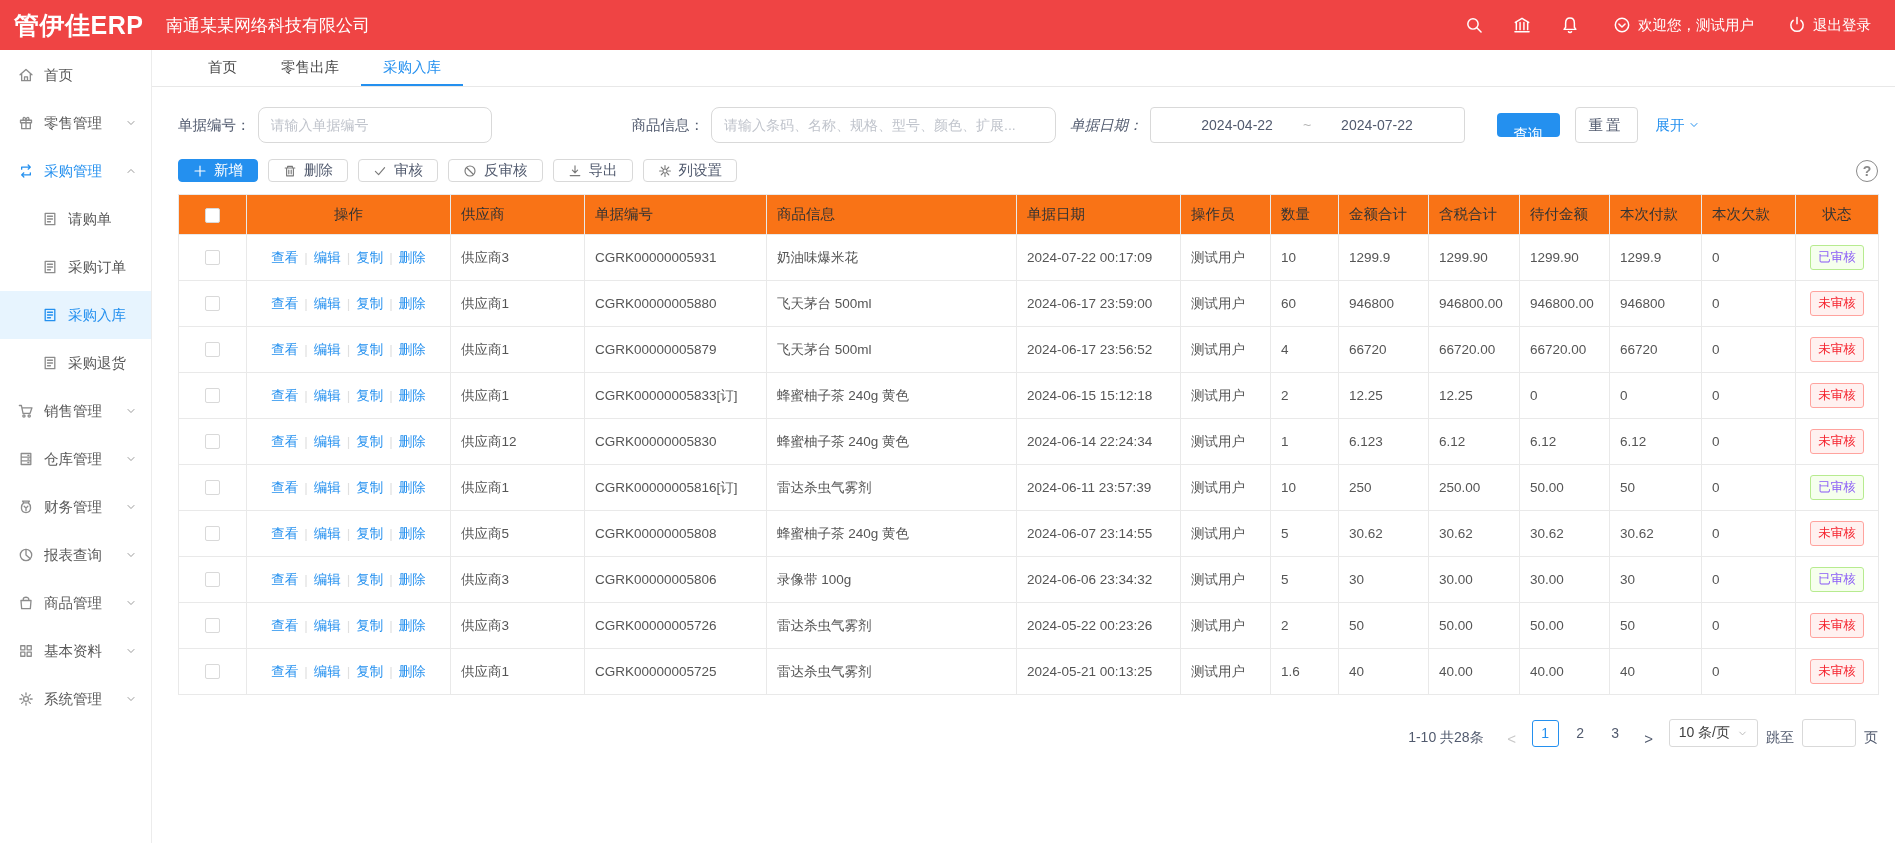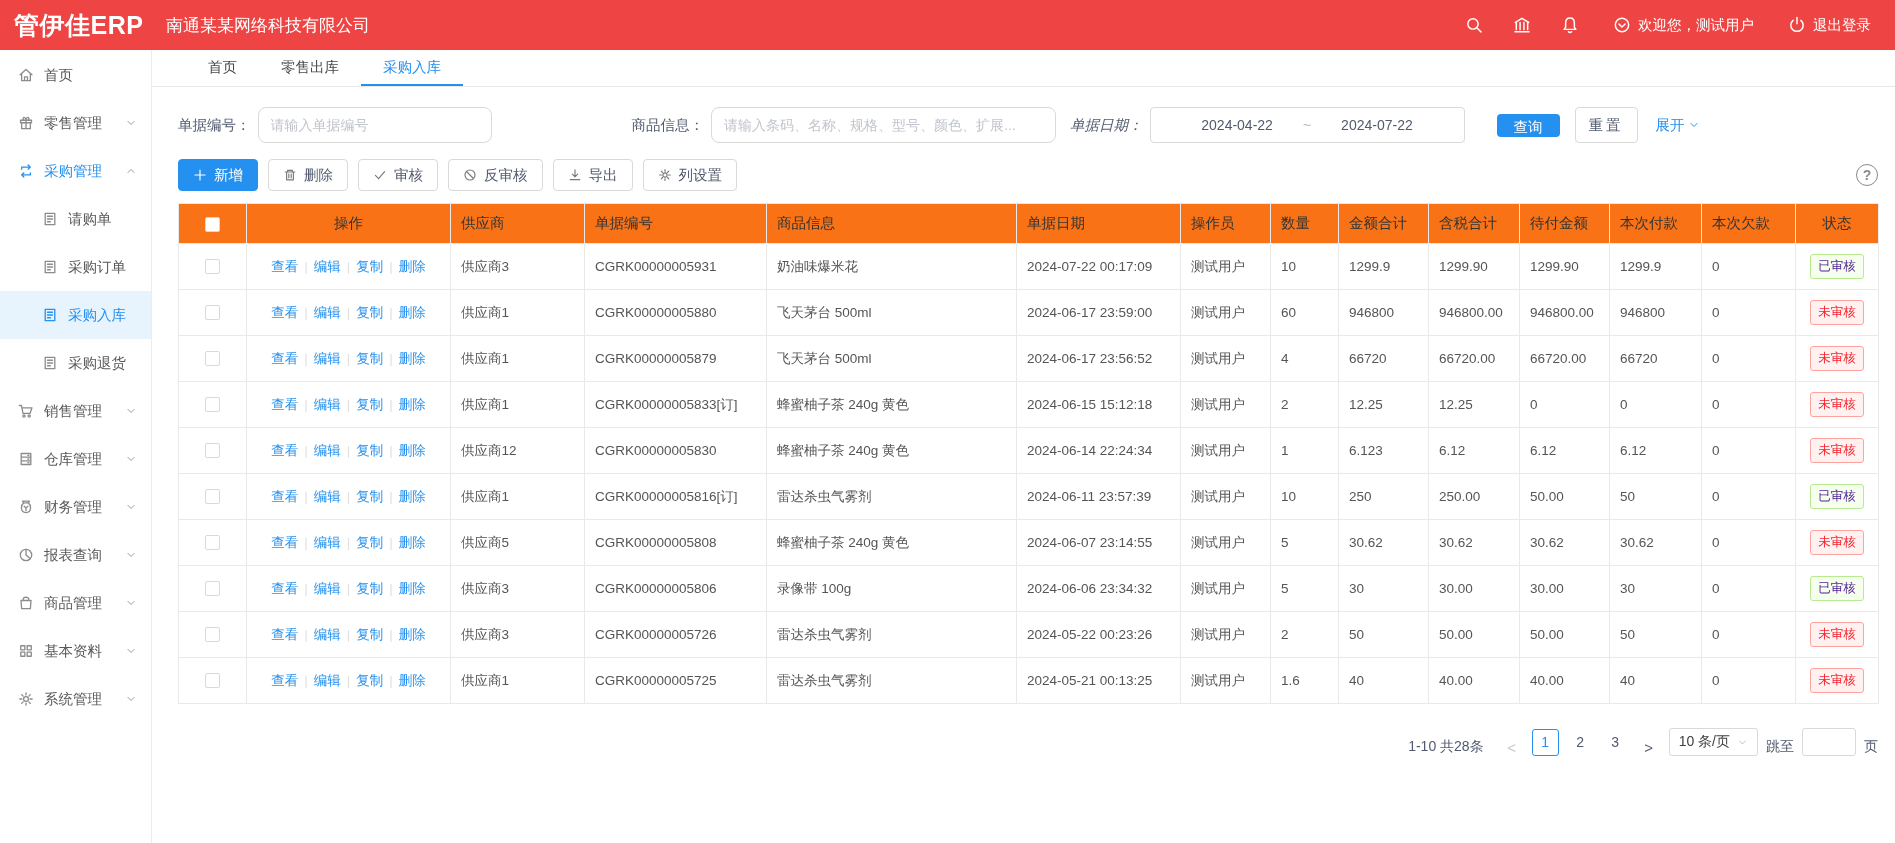--- a/index.html
+++ b/index.html
@@ -43,30 +43,30 @@
 
   
   .filter-row { display:flex; align-items:center; margin-top:10px; font-size:14.5px; color:#515a6e; }
   .f-label { margin-right:7px; white-space:nowrap; }
   .inp { height:36px; border:1px solid #d9d9d9; border-radius:8px; padding:0 12px; font-size:14px;
     color:#515a6e; outline:none; font-family:inherit; }
   .inp::placeholder { color:#c0c4cc; }
   .g2 { margin-left:140px; } .g3 { margin-left:14px;font-style:italic; }
   .datebox { width:315px; height:36px; border:1px solid #d9d9d9; border-radius:4px; display:flex;
     align-items:center; justify-content:center; gap:30px; font-size:14px; color:#515a6e; cursor:pointer; }
-  .btn-primary { margin-left:32px; height:23px; padding:4px 17px; background:#2490ef; color:#fff;
+  .btn-primary { margin-left:32px; height:23px; padding:12px 17px; background:#2490ef; color:#fff;
     border:none; border-radius:4px; font-size:14.5px; cursor:pointer; font-family:inherit; }
   .btn-plain { margin-left:15px; height:36px; padding:0 13px; background:#fff; color:#515a6e;
     border:1px solid #d9d9d9; border-radius:4px; font-size:14.5px; cursor:pointer; font-family:inherit; letter-spacing:3px;}
   .expand { margin-left:18px; color:#2490ef; display:flex; align-items:center; gap:3px; cursor:pointer; }
   .expand .chev { margin:0; color:#2490ef; }
 
   
   .toolbar-row { margin-top:16px; display:flex; align-items:center; gap:10px; }
-  .tbtn { height:32px; display:flex; align-items:center; gap:7px; padding:0 14px; background:#fff;
+  .tbtn { height:23px; display:flex; align-items:center; gap:7px; padding:0 14px; background:#fff;
     border:1px solid #d9d9d9; border-radius:4px; font-size:14.5px; color:#515a6e; cursor:pointer; font-family:inherit; }
   .tbtn .ico { width:14px; height:14px; color:#7a7a7a; }
   .tbtn.primary { background:#2490ef; border-color:#2490ef; color:#fff; }
   .tbtn.primary .ico { color:#fff; }
   .help { margin-left:auto; width:22px; height:22px; border:1.6px solid #8a8a8a; border-radius:50%;
     color:#8a8a8a; font-size:14px; font-weight:bold; display:flex; align-items:center;
     justify-content:center; cursor:pointer; }
   .help::before { content:"?"; }
 
   
@@ -75,21 +75,21 @@
   th { background:#f97316; height:40px; font-weight:400; font-size:14.5px; color:#333;
     border:1px solid #e9e9e9; padding:0 10px; text-align:left; }
   td { height:46px; font-size:13.5px; color:#555; border:1px solid #e9e9e9; padding:0 10px;
     white-space:nowrap; overflow:hidden; }
   th.center, td.center { text-align:center; padding:0 4px; }
   .cb { width:15px; height:15px; border:1px solid #d9d9d9; border-radius:2px; background:#fff;
     display:inline-block; vertical-align:middle; cursor:pointer; }
   .op-link { color:#2490ef; cursor:pointer; }
   .op-sep { color:#e0e0e0; margin:0 6px; }
   .badge { display:inline-block; padding:3px 7px; border-radius:3px; font-size:12.5px; border:1px solid; }
-  .badge.approved { color:#4c1d95; border-color:#b7eb8f; background:#f6ffed; }
+  .badge.approved { color:#8b5cf6; border-color:#b7eb8f; background:#f6ffed; }
   .badge.unapproved { color:#f5222d; border-color:#ffa39e; background:#fff1f0; }
 
   
   .pager { width:1700px; margin-top:24px; display:flex; justify-content:flex-end; align-items:flex-end;
     gap:8px; font-size:14px; color:#515a6e; }
   .pg-total { margin-right:8px; }
   .pg-arrow { width:24px; text-align:center; cursor:pointer; color:#515a6e; font-size:15px; }
   .pg-arrow.disabled { color:#c8c8c8; }
   .pg-num { min-width:27px; height:27px; line-height:25px; text-align:center; border-radius:3px;
     cursor:pointer; border:1px solid transparent; }

